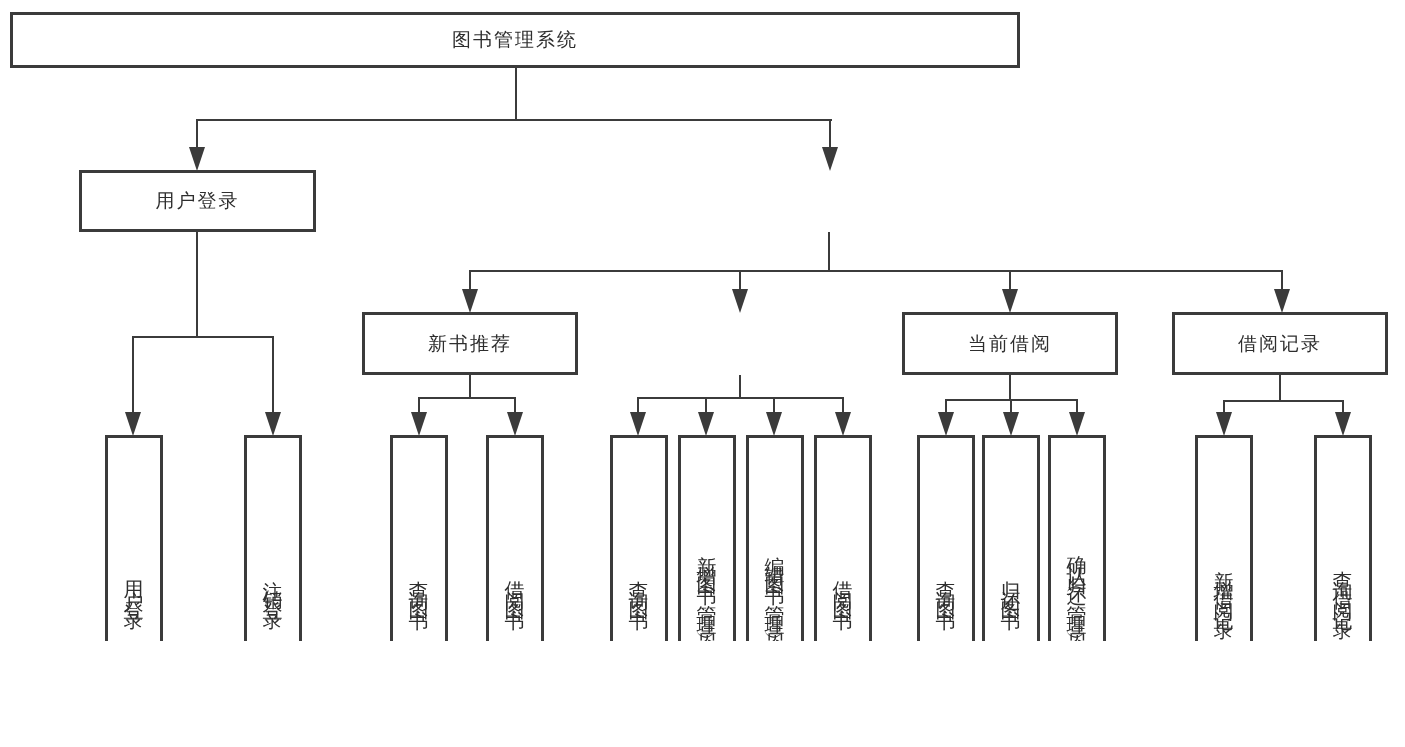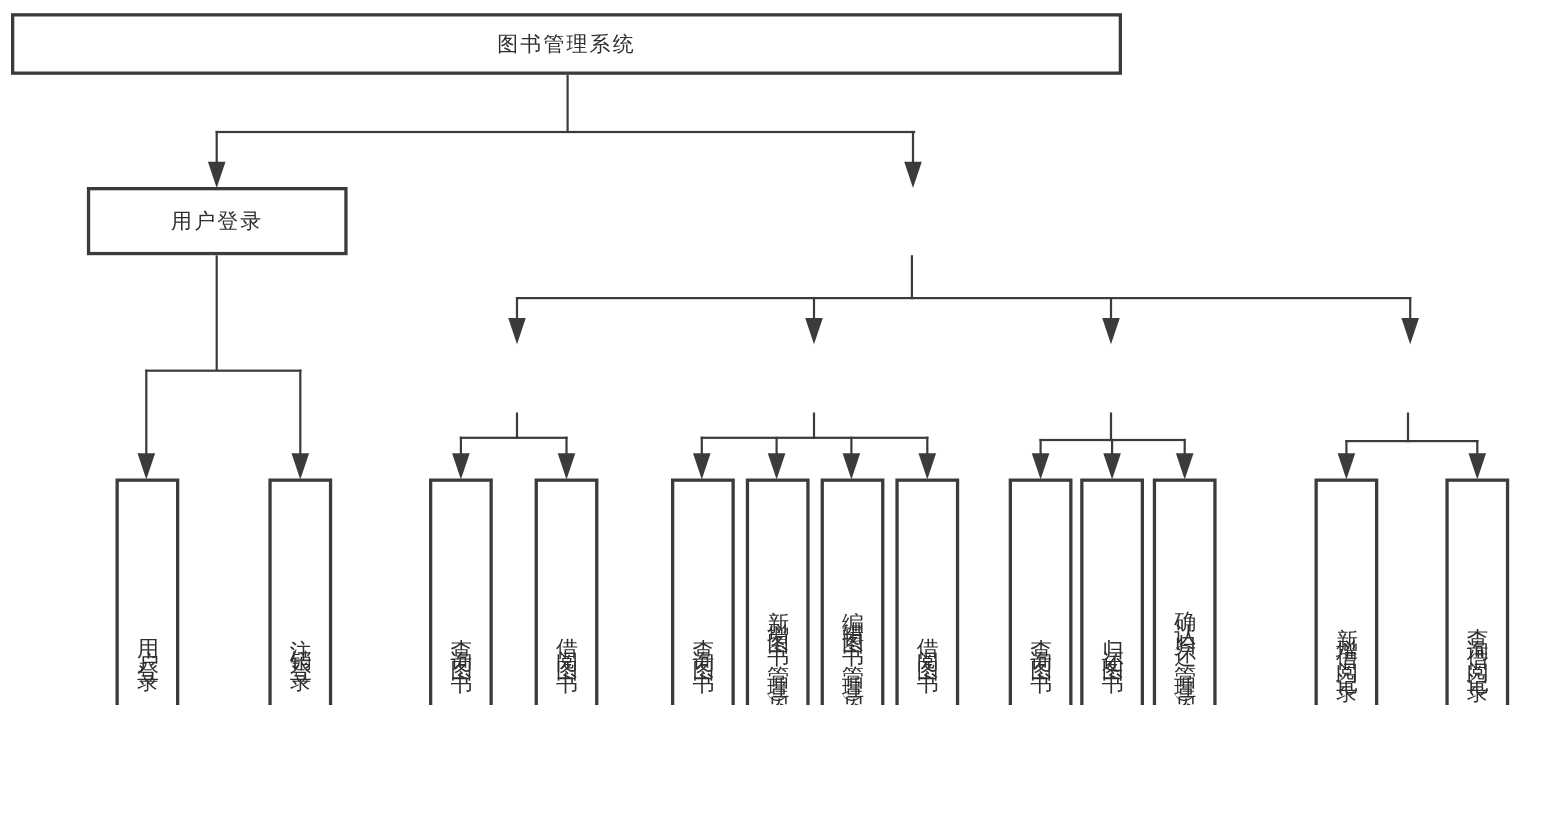--- a/index.html
+++ b/index.html
@@ -98,20 +98,29 @@
   <div class="arrow" style="left:1335px;top:412px"></div>
 
   <div class="box hbox" style="left:10px;top:12px;width:1010px;height:56px">
     <span>图书管理系统</span>
   </div>
 
   <div class="box hbox" style="left:79px;top:170px;width:237px;height:62px">
     <span>用户登录</span>
   </div>
 
+  <div class="box hbox" style="left:362px;top:312px;width:216px;height:63px">
+    <span>新书推荐</span>
+  </div>
+  <div class="box hbox" style="left:902px;top:312px;width:216px;height:63px">
+    <span>当前借阅</span>
+  </div>
+  <div class="box hbox" style="left:1172px;top:312px;width:216px;height:63px">
+    <span>借阅记录</span>
+  </div>
 
   <div class="box vbox" style="left:105px;top:435px;width:58px;height:300px">
     <span>用户登录</span>
   </div>
   <div class="box vbox" style="left:244px;top:435px;width:58px;height:300px">
     <span>注销登录</span>
   </div>
 
   <div class="box vbox" style="left:390px;top:435px;width:58px;height:300px">
     <span>查询图书</span>

